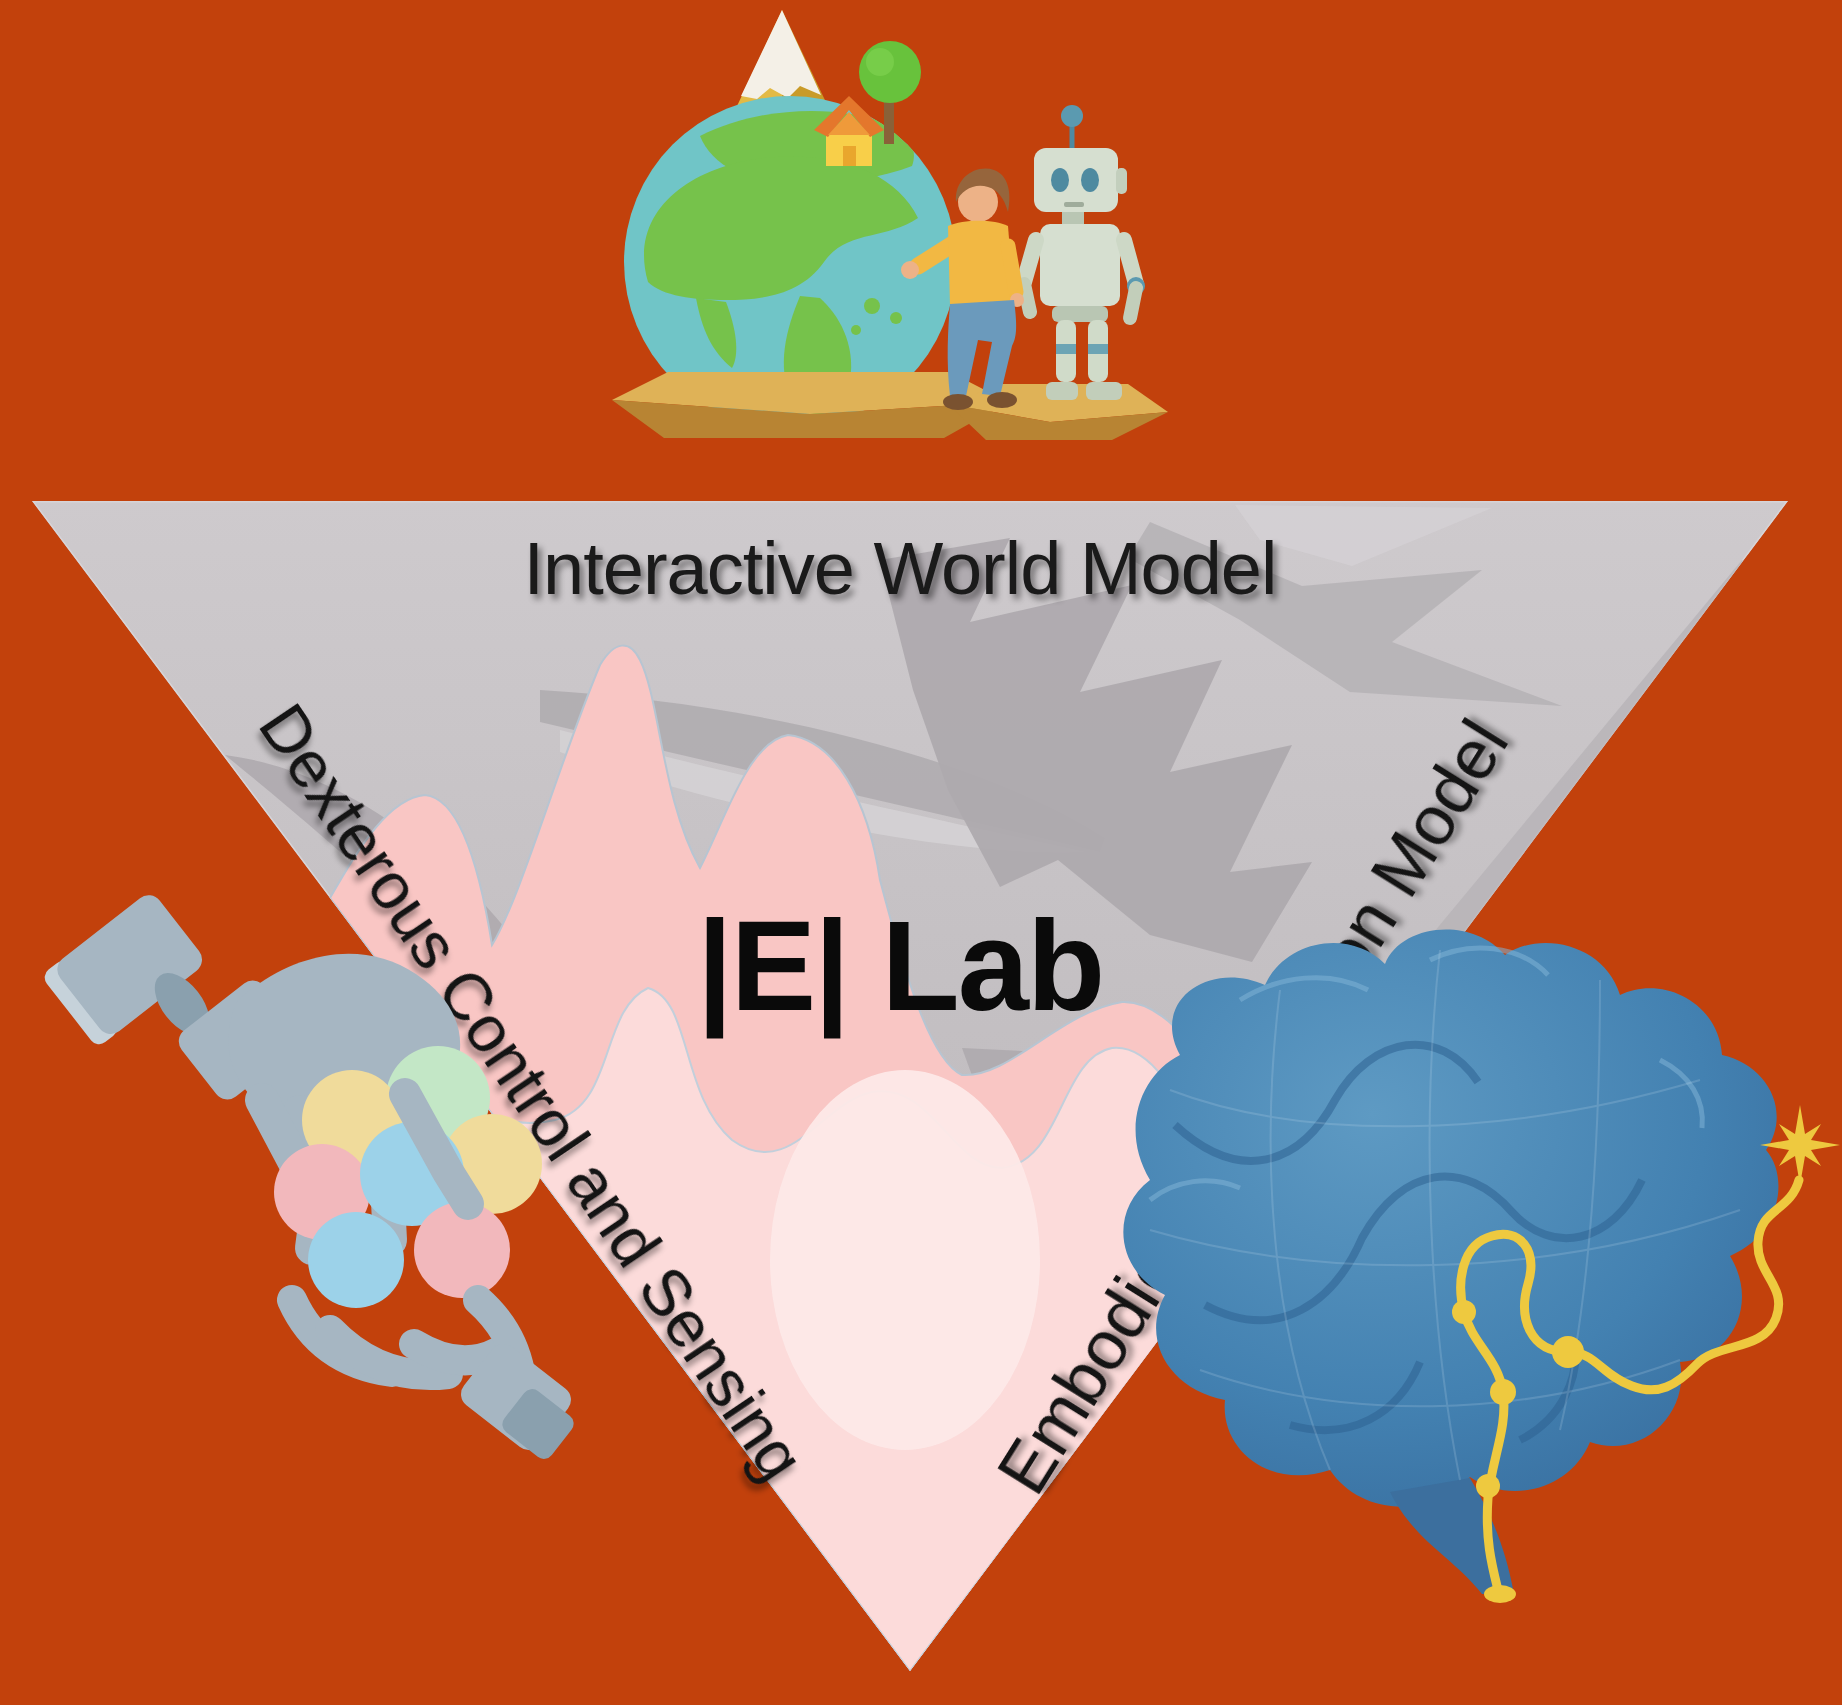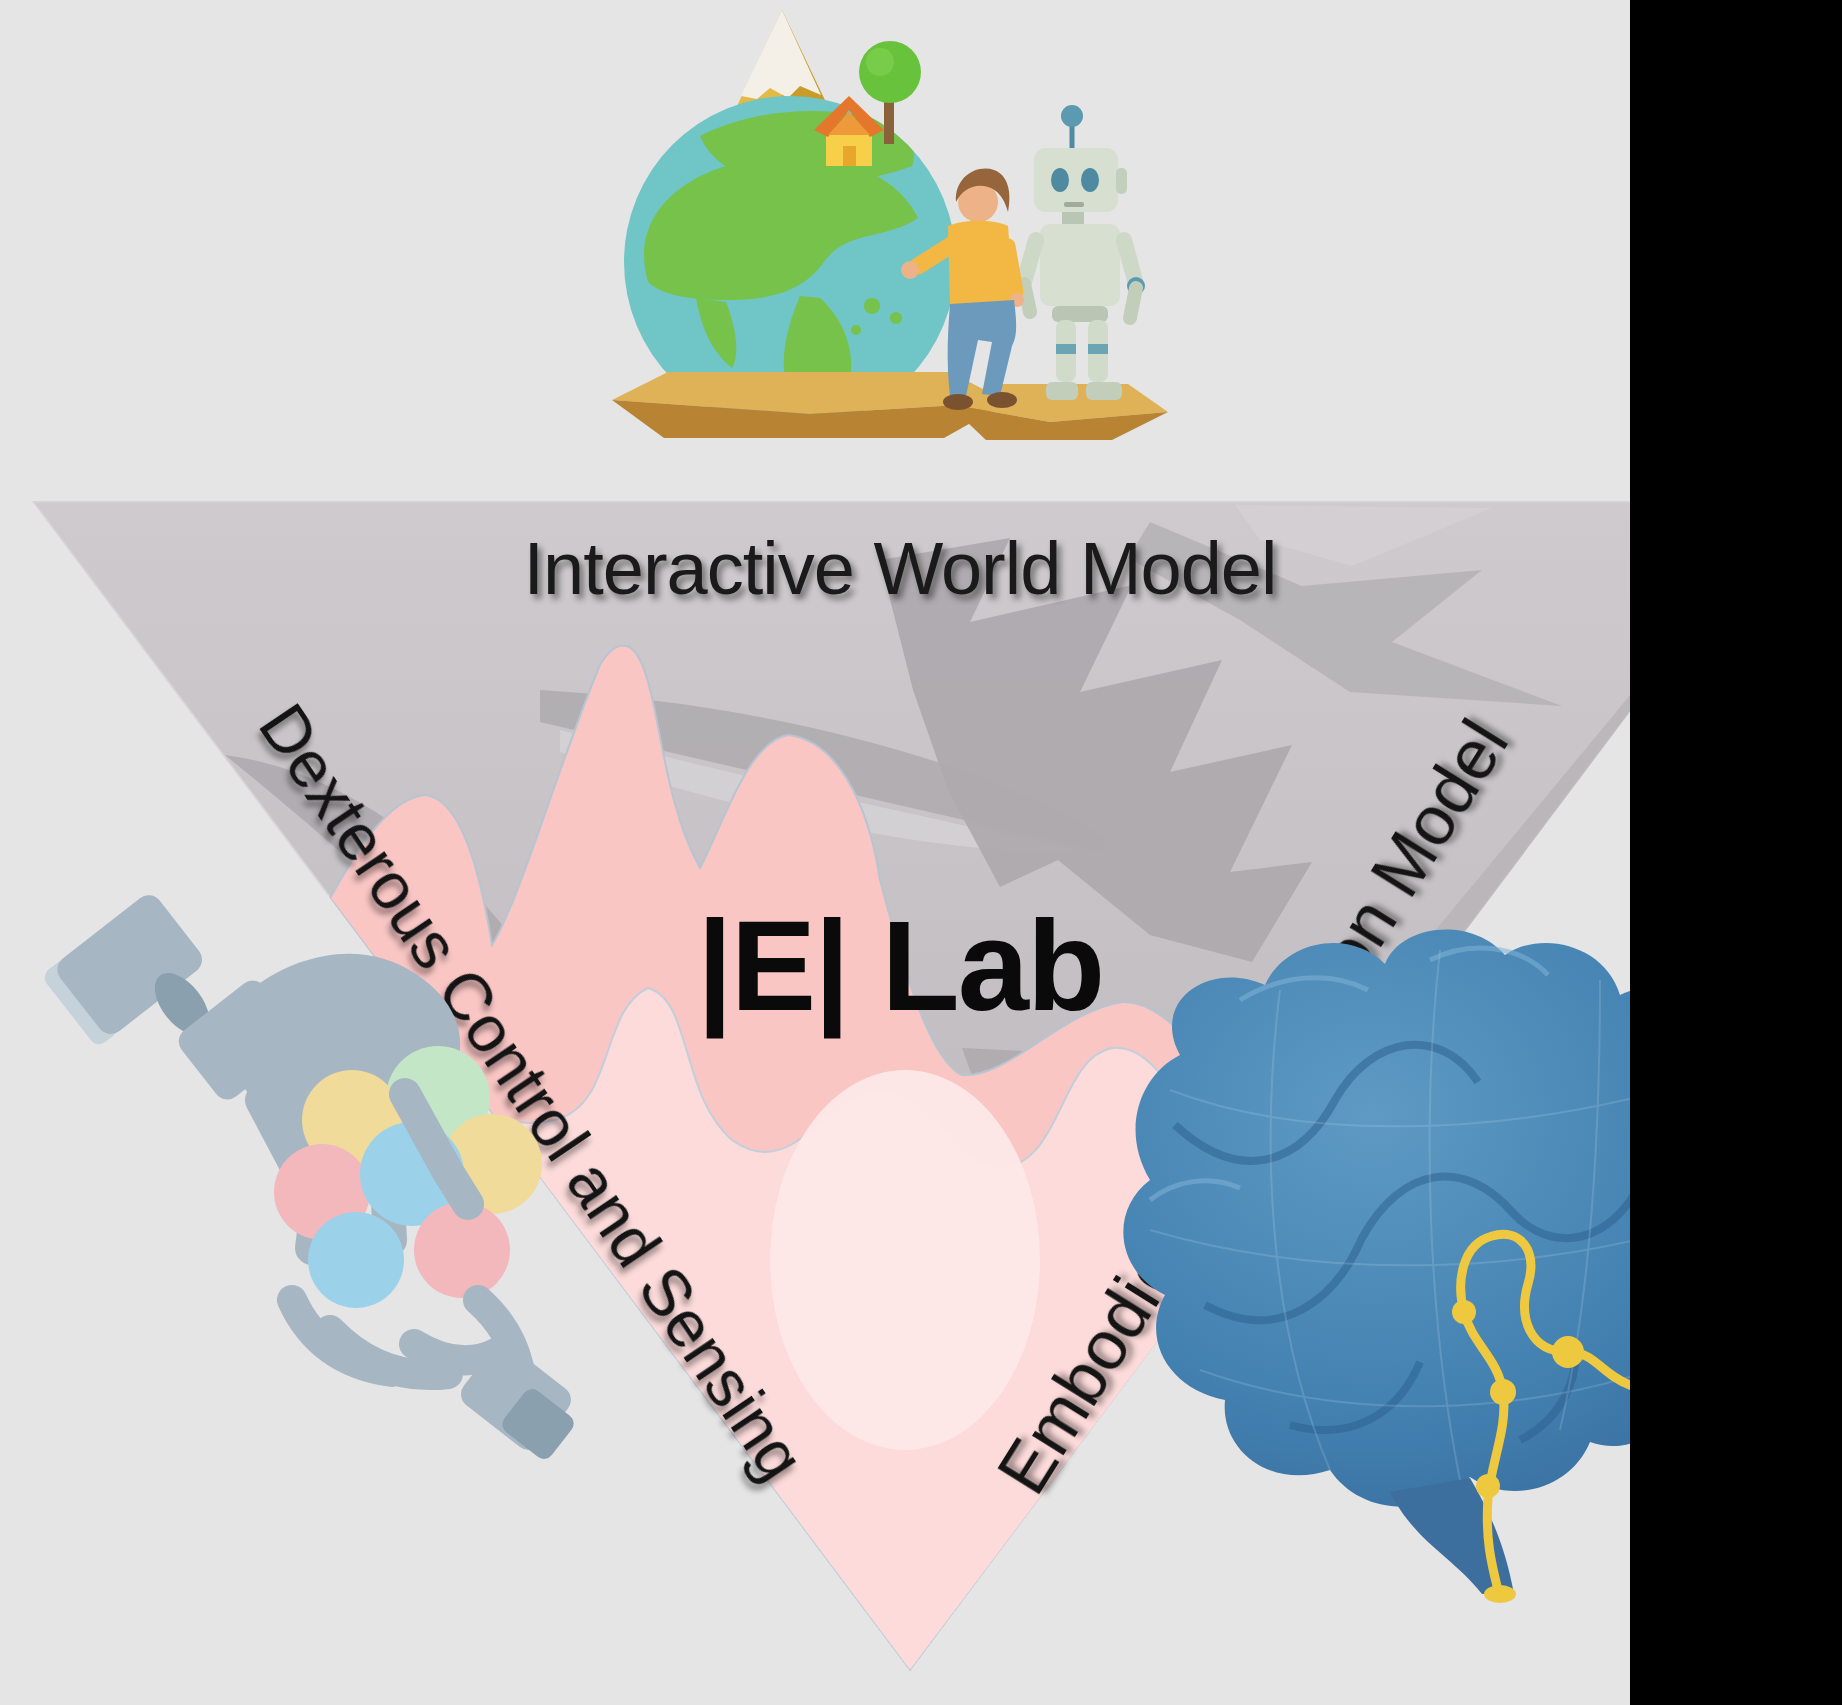--- a/index.html
+++ b/index.html
@@ -1,16 +1,16 @@
 <!DOCTYPE html>
 <html><head>
 <meta charset="utf-8">
 <style>
   html,body{margin:0;padding:0;background:#000;}
-  .stage{position:relative;width:1630px;height:1705px;background:#e5e5e5;overflow:hidden;}
+  .stage{position:relative;width:1842px;height:1705px;background:#c2410c;overflow:hidden;}
   svg{display:block;}
   text{font-family:"Liberation Sans","DejaVu Sans",sans-serif;}
   .top-label{font-size:74px;fill:#1a1a1a;letter-spacing:-1px;}
   .edge-label{font-size:66px;fill:#141414;}
   .edge-label.right{font-size:70px;}
   .center-label{font-size:128px;font-weight:700;fill:#0a0a0a;letter-spacing:-2px;}
   .lbl-shadow{filter:drop-shadow(4px 5px 3px rgba(0,0,0,0.45));}
 </style>
 </head>
 <body>

